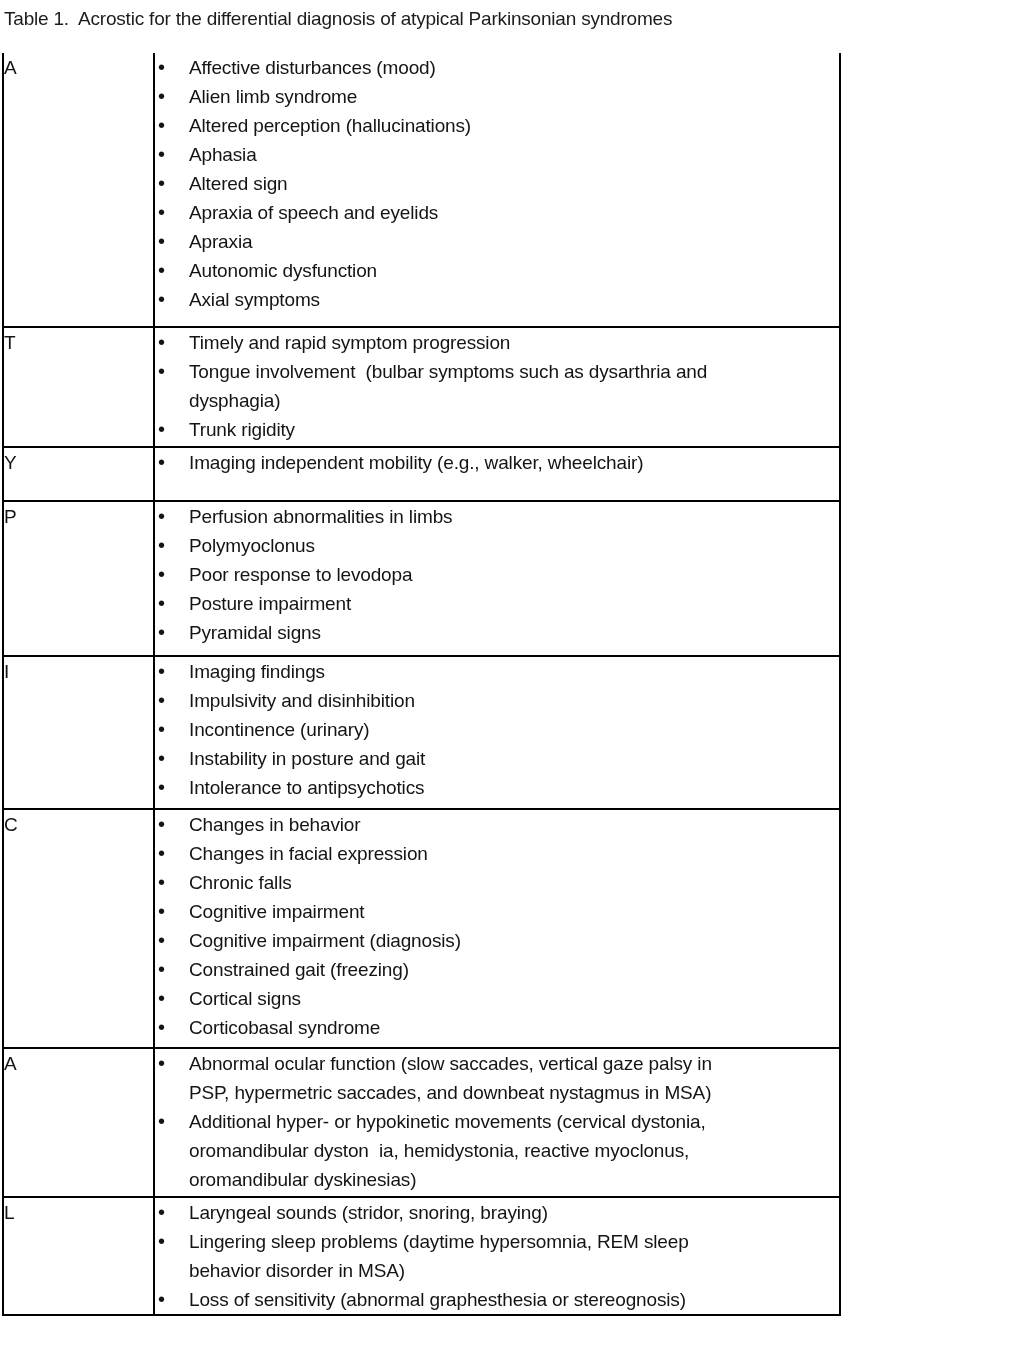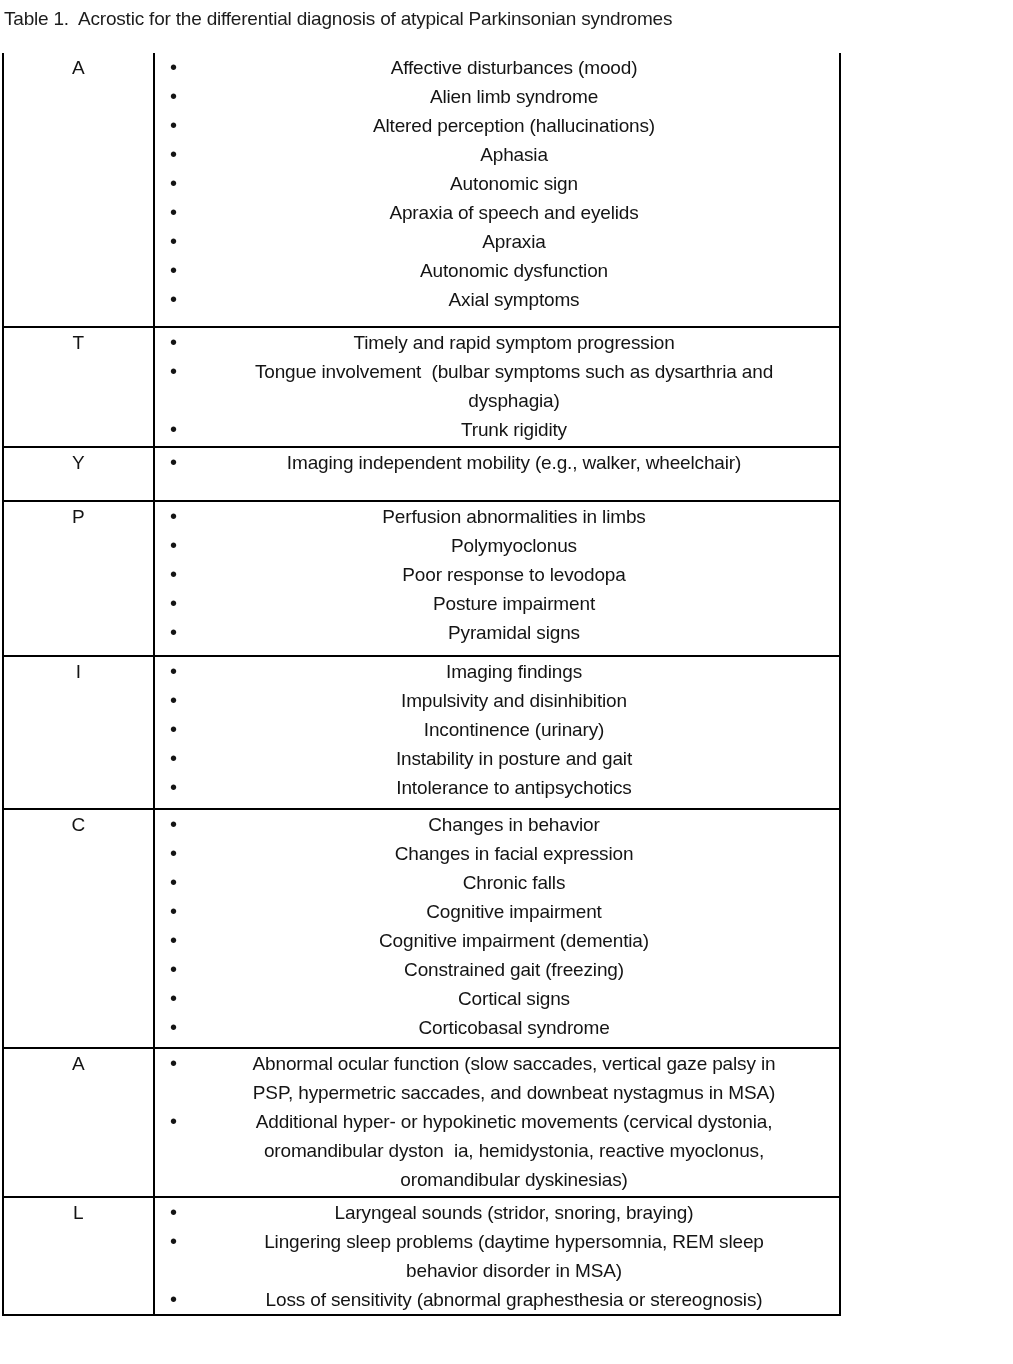--- a/index.html
+++ b/index.html
@@ -9,21 +9,20 @@
     width: 1013px;
     height: 1364px;
     font-family: "Liberation Sans", sans-serif;
     color: #141414;
   }
   .page {
     position: relative;
     width: 914px;
     height: 1364px;
     overflow: hidden;
-    text-align: center;
   }
   .title {
     position: absolute;
     left: 4px;
     top: 6px;
     font-size: 19px;
     line-height: 26px;
     letter-spacing: -0.2px;
     white-space: pre-wrap;
     color: #1c1c1c;
@@ -115,21 +114,21 @@
     <span class="item-text">Altered perception (hallucinations)</span>
   </div>
 
   <div class="item">
     <span class="bullet">•</span>
     <span class="item-text">Aphasia</span>
   </div>
 
   <div class="item">
     <span class="bullet">•</span>
-    <span class="item-text">Autonomic sign</span>
+    <span class="item-text">Altered sign</span>
   </div>
 
   <div class="item">
     <span class="bullet">•</span>
     <span class="item-text">Apraxia of speech and eyelids</span>
   </div>
 
   <div class="item">
     <span class="bullet">•</span>
     <span class="item-text">Apraxia</span>
@@ -266,21 +265,21 @@
     <span class="item-text">Chronic falls</span>
   </div>
 
   <div class="item">
     <span class="bullet">•</span>
     <span class="item-text">Cognitive impairment</span>
   </div>
 
   <div class="item">
     <span class="bullet">•</span>
-    <span class="item-text">Cognitive impairment (dementia)</span>
+    <span class="item-text">Cognitive impairment (diagnosis)</span>
   </div>
 
   <div class="item">
     <span class="bullet">•</span>
     <span class="item-text">Constrained gait (freezing)</span>
   </div>
 
   <div class="item">
     <span class="bullet">•</span>
     <span class="item-text">Cortical signs</span>

